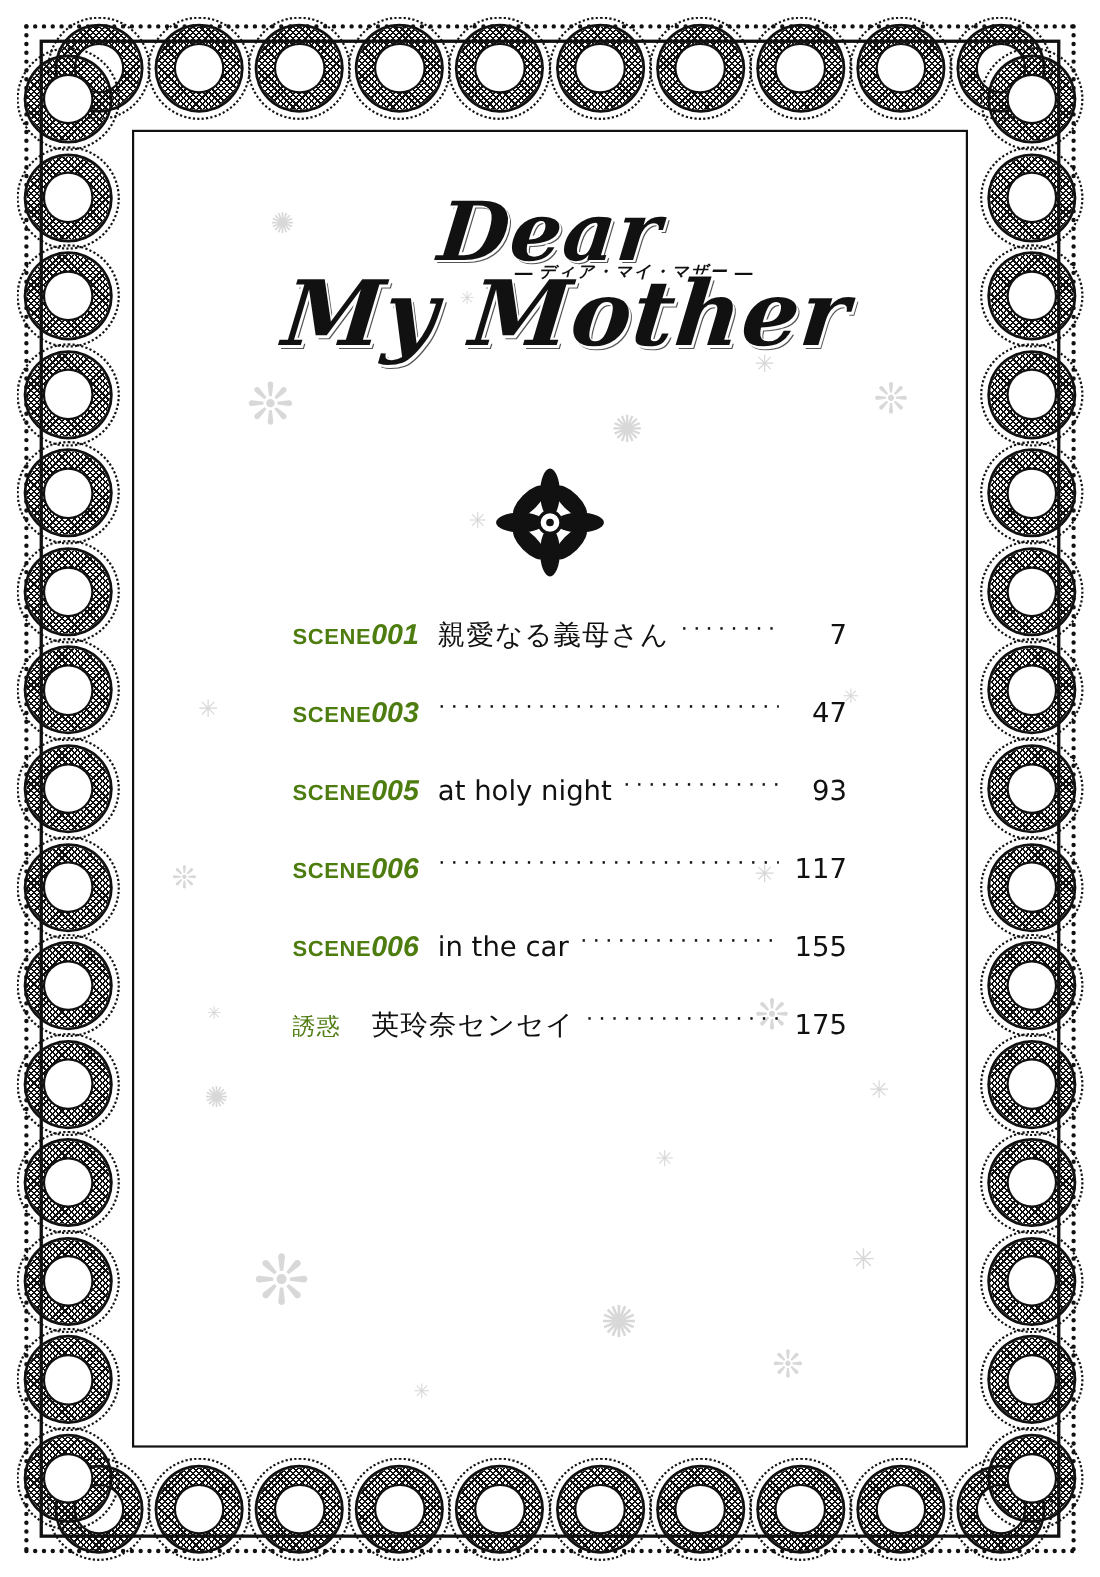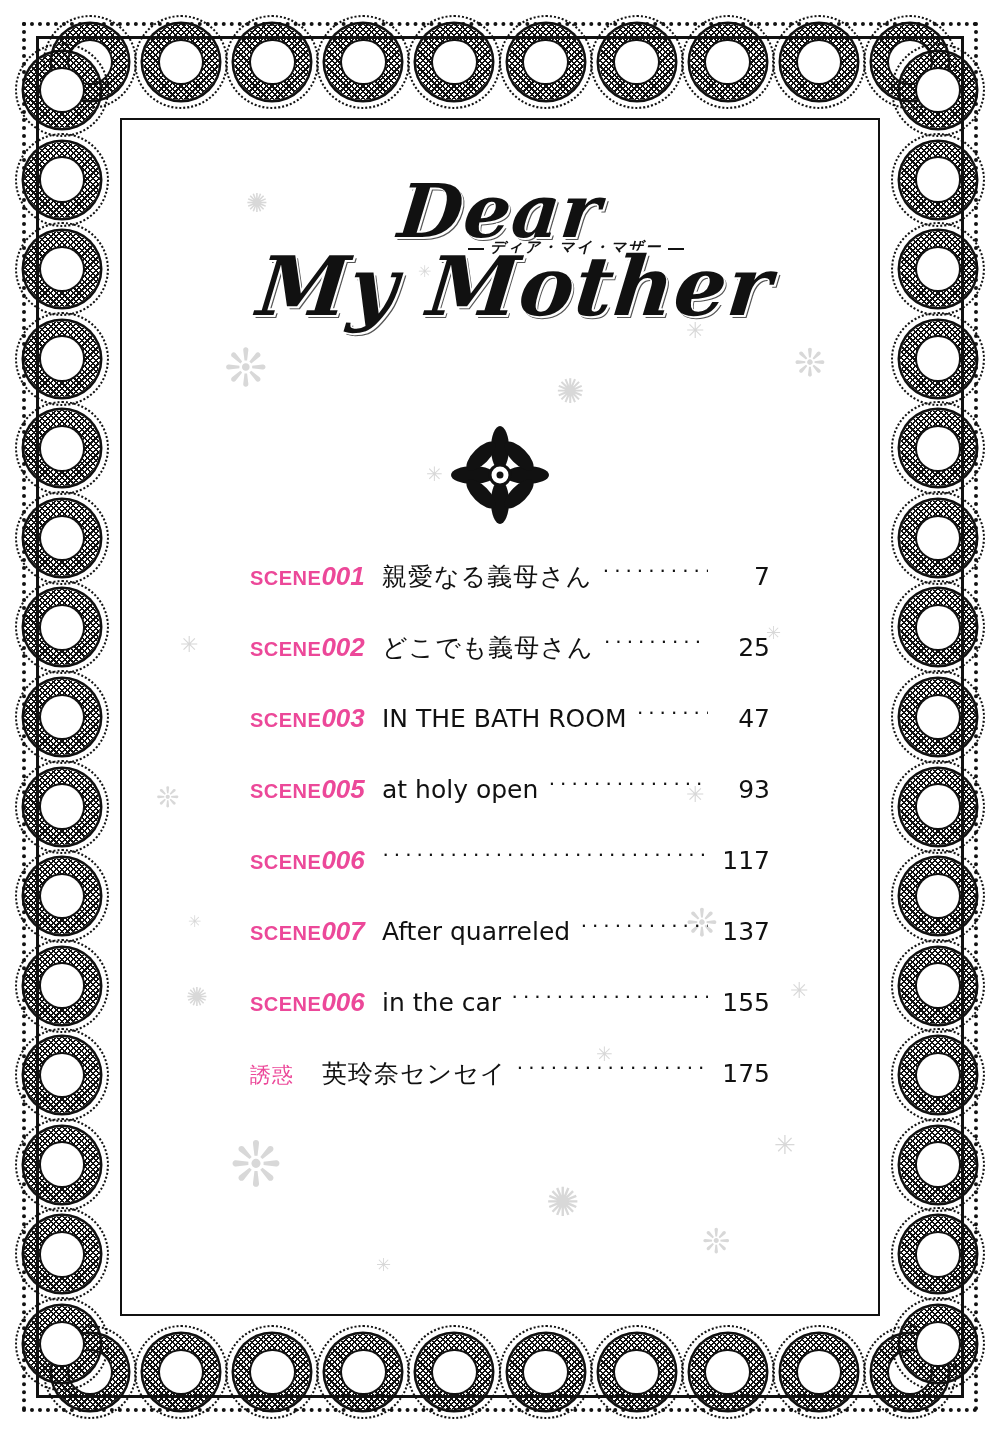--- a/index.html
+++ b/index.html
@@ -185,23 +185,24 @@
     display: flex;
     align-items: baseline;
     height: 71px;
     white-space: nowrap;
   }
   .scene-label {
     font-family: "Liberation Sans", sans-serif;
     font-size: 20px;
     font-weight: bold;
     letter-spacing: 0.5px;
-    color: #ec4899;
+    color: #4d7c0f;
     width: 132px;
     flex: 0 0 132px;
+    margin-left: 16px;
   }
   .scene-label .num {
     font-size: 26px;
     font-style: italic;
     font-weight: bold;
     letter-spacing: 0;
   }
   .toc-title {
     font-family: "DejaVu Sans", "Liberation Sans", sans-serif;
     font-size: 25px;
@@ -380,54 +381,41 @@
 
   <div class="toc">
 
     <div class="toc-row">
       <div class="scene-label"><span>SCENE</span><span class="num">001</span></div>
       <div class="toc-title jp">親愛なる義母さん</div>
       <div class="dots"></div>
       <div class="toc-page">7</div>
     </div>
 
-    <div class="toc-row">
-      <div class="scene-label"><span>SCENE</span><span class="num">002</span></div>
-      <div class="toc-title jp">どこでも義母さん</div>
-      <div class="dots"></div>
-      <div class="toc-page">25</div>
-    </div>
 
     <div class="toc-row">
       <div class="scene-label"><span>SCENE</span><span class="num">003</span></div>
-      <div class="toc-title">IN THE BATH ROOM</div>
       <div class="dots"></div>
       <div class="toc-page">47</div>
     </div>
 
 
     <div class="toc-row">
       <div class="scene-label"><span>SCENE</span><span class="num">005</span></div>
-      <div class="toc-title">at holy open</div>
+      <div class="toc-title">at holy night</div>
       <div class="dots"></div>
       <div class="toc-page">93</div>
     </div>
 
     <div class="toc-row">
       <div class="scene-label"><span>SCENE</span><span class="num">006</span></div>
       <div class="dots"></div>
       <div class="toc-page">117</div>
     </div>
 
-    <div class="toc-row">
-      <div class="scene-label"><span>SCENE</span><span class="num">007</span></div>
-      <div class="toc-title">After quarreled</div>
-      <div class="dots"></div>
-      <div class="toc-page">137</div>
-    </div>
 
     <div class="toc-row">
       <div class="scene-label"><span>SCENE</span><span class="num">006</span></div>
       <div class="toc-title">in the car</div>
       <div class="dots"></div>
       <div class="toc-page">155</div>
     </div>
 
     <div class="toc-row last">
       <div class="scene-label">誘惑</div>

